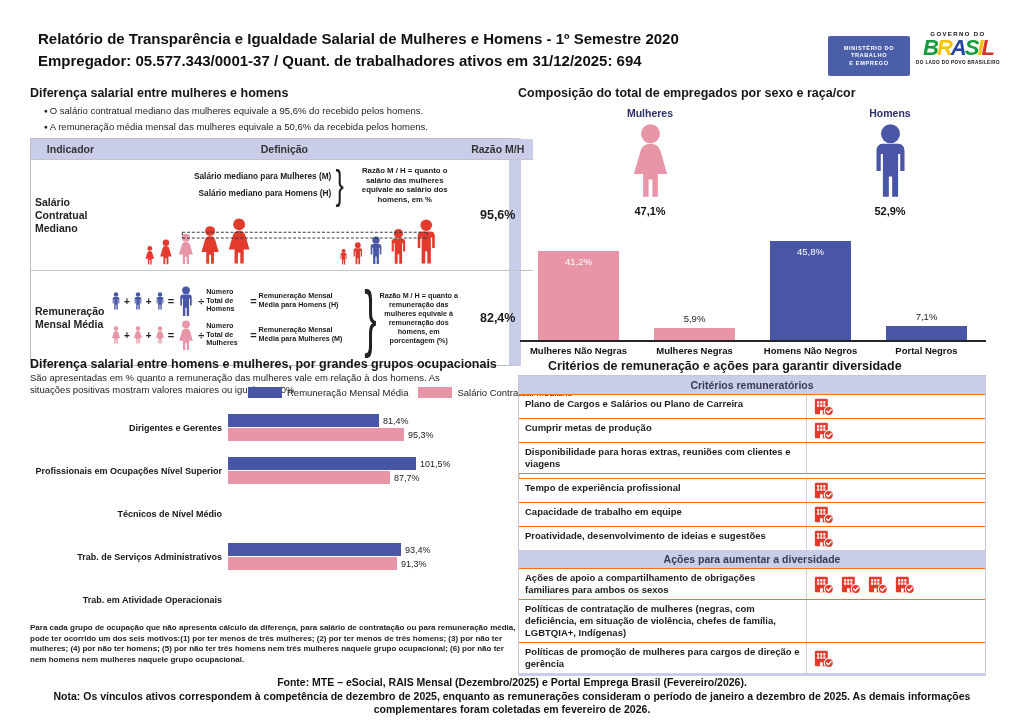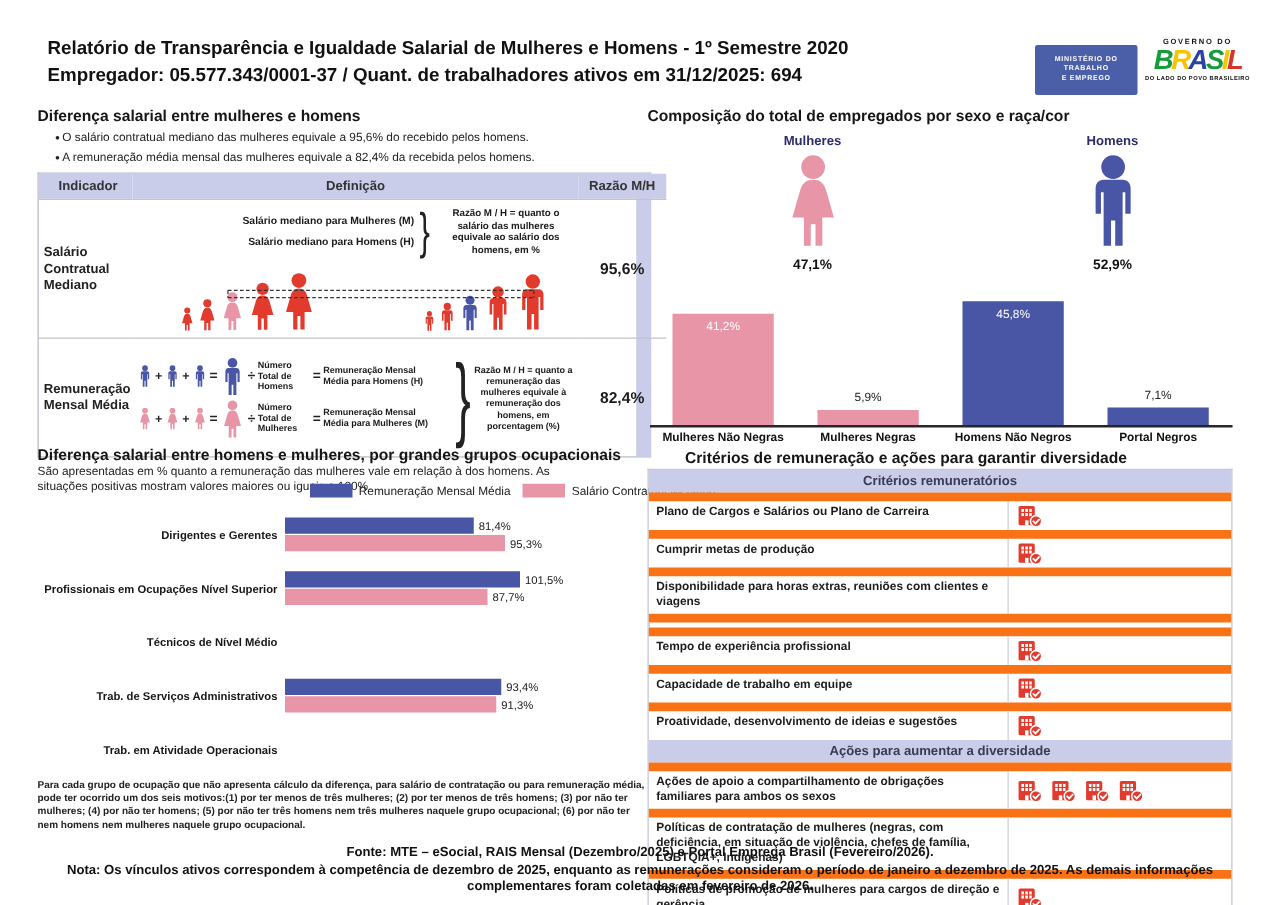--- a/index.html
+++ b/index.html
@@ -78,21 +78,21 @@
   .occ-lab{width:192px;font-size:9px;font-weight:bold;text-align:right;padding-right:6px;white-space:nowrap;color:#161616;}
   .occ-bars{flex:1;}
   .occ-bar-line{display:flex;align-items:center;height:13px;margin:1px 0;}
   .occ-bar{height:13px;}
   .occ-val{font-size:9px;color:#222;margin-left:4px;}
   .occ-note{left:30px;top:623px;width:486px;font-size:8px;font-weight:bold;line-height:10.6px;color:#222;}
 
   
   .crit{left:518px;top:375px;width:466px;border:1px solid #c6c6d4;border-bottom:3px solid #C9CDE9;}
   .crit .band{background:#C9CDE9;text-align:center;font-size:10.5px;font-weight:bold;color:#3A3A52;padding:3px 0;}
-  .crit .crow{display:flex;border-top:7px solid #f97316;}
+  .crit .crow{display:flex;border-top:1px solid #f97316;}
   .crit .clab{flex:1;font-size:9.5px;font-weight:bold;color:#1c1c1c;padding:3px 6px;line-height:12px;}
   .crit .cicons{width:166px;border-left:1px solid #cfcfda;display:flex;align-items:center;gap:6px;padding:2px 6px;}
 
   
   .footer{left:22px;top:676px;width:980px;text-align:center;font-size:10.5px;font-weight:bold;line-height:13.5px;color:#111;}
 </style>
 </head>
 <body>
 
 <div class="abs hdr-title">
@@ -109,21 +109,21 @@
 <div class="abs gov-logo">
   <div class="gov-top">GOVERNO DO</div>
   <div class="gov-brand" id="brasil-word"><span style="color:#169B3C">B</span><span style="color:#F8C300">R</span><span style="color:#2843A1">A</span><span style="color:#169B3C">S</span><span style="color:#F8C300">I</span><span style="color:#D5342B">L</span></div>
   <div class="gov-bottom">DO LADO DO POVO BRASILEIRO</div>
 </div>
 
 <div class="abs sec-h" style="left:30px;top:86px;">Diferença salarial entre mulheres e homens</div>
 
 <div class="abs bullets">
   <div class="bl">O salário contratual mediano das mulheres equivale a 95,6% do recebido pelos homens.</div>
-  <div class="bl">A remuneração média mensal das mulheres equivale a 82,4% da recebida pelos homens.</div>
+  <div class="bl">A remuneração média mensal das mulheres equivale a 50,6% da recebida pelos homens.</div>
 </div>
 
 <div class="abs t1">
   <div class="hc first">Indicador</div>
   <div class="hc">Definição</div>
   <div class="hc">Razão M/H</div>
 
   <div class="cell ind r1">Salário Contratual Mediano</div>
   <div class="cell r1">
     <div class="def1">

